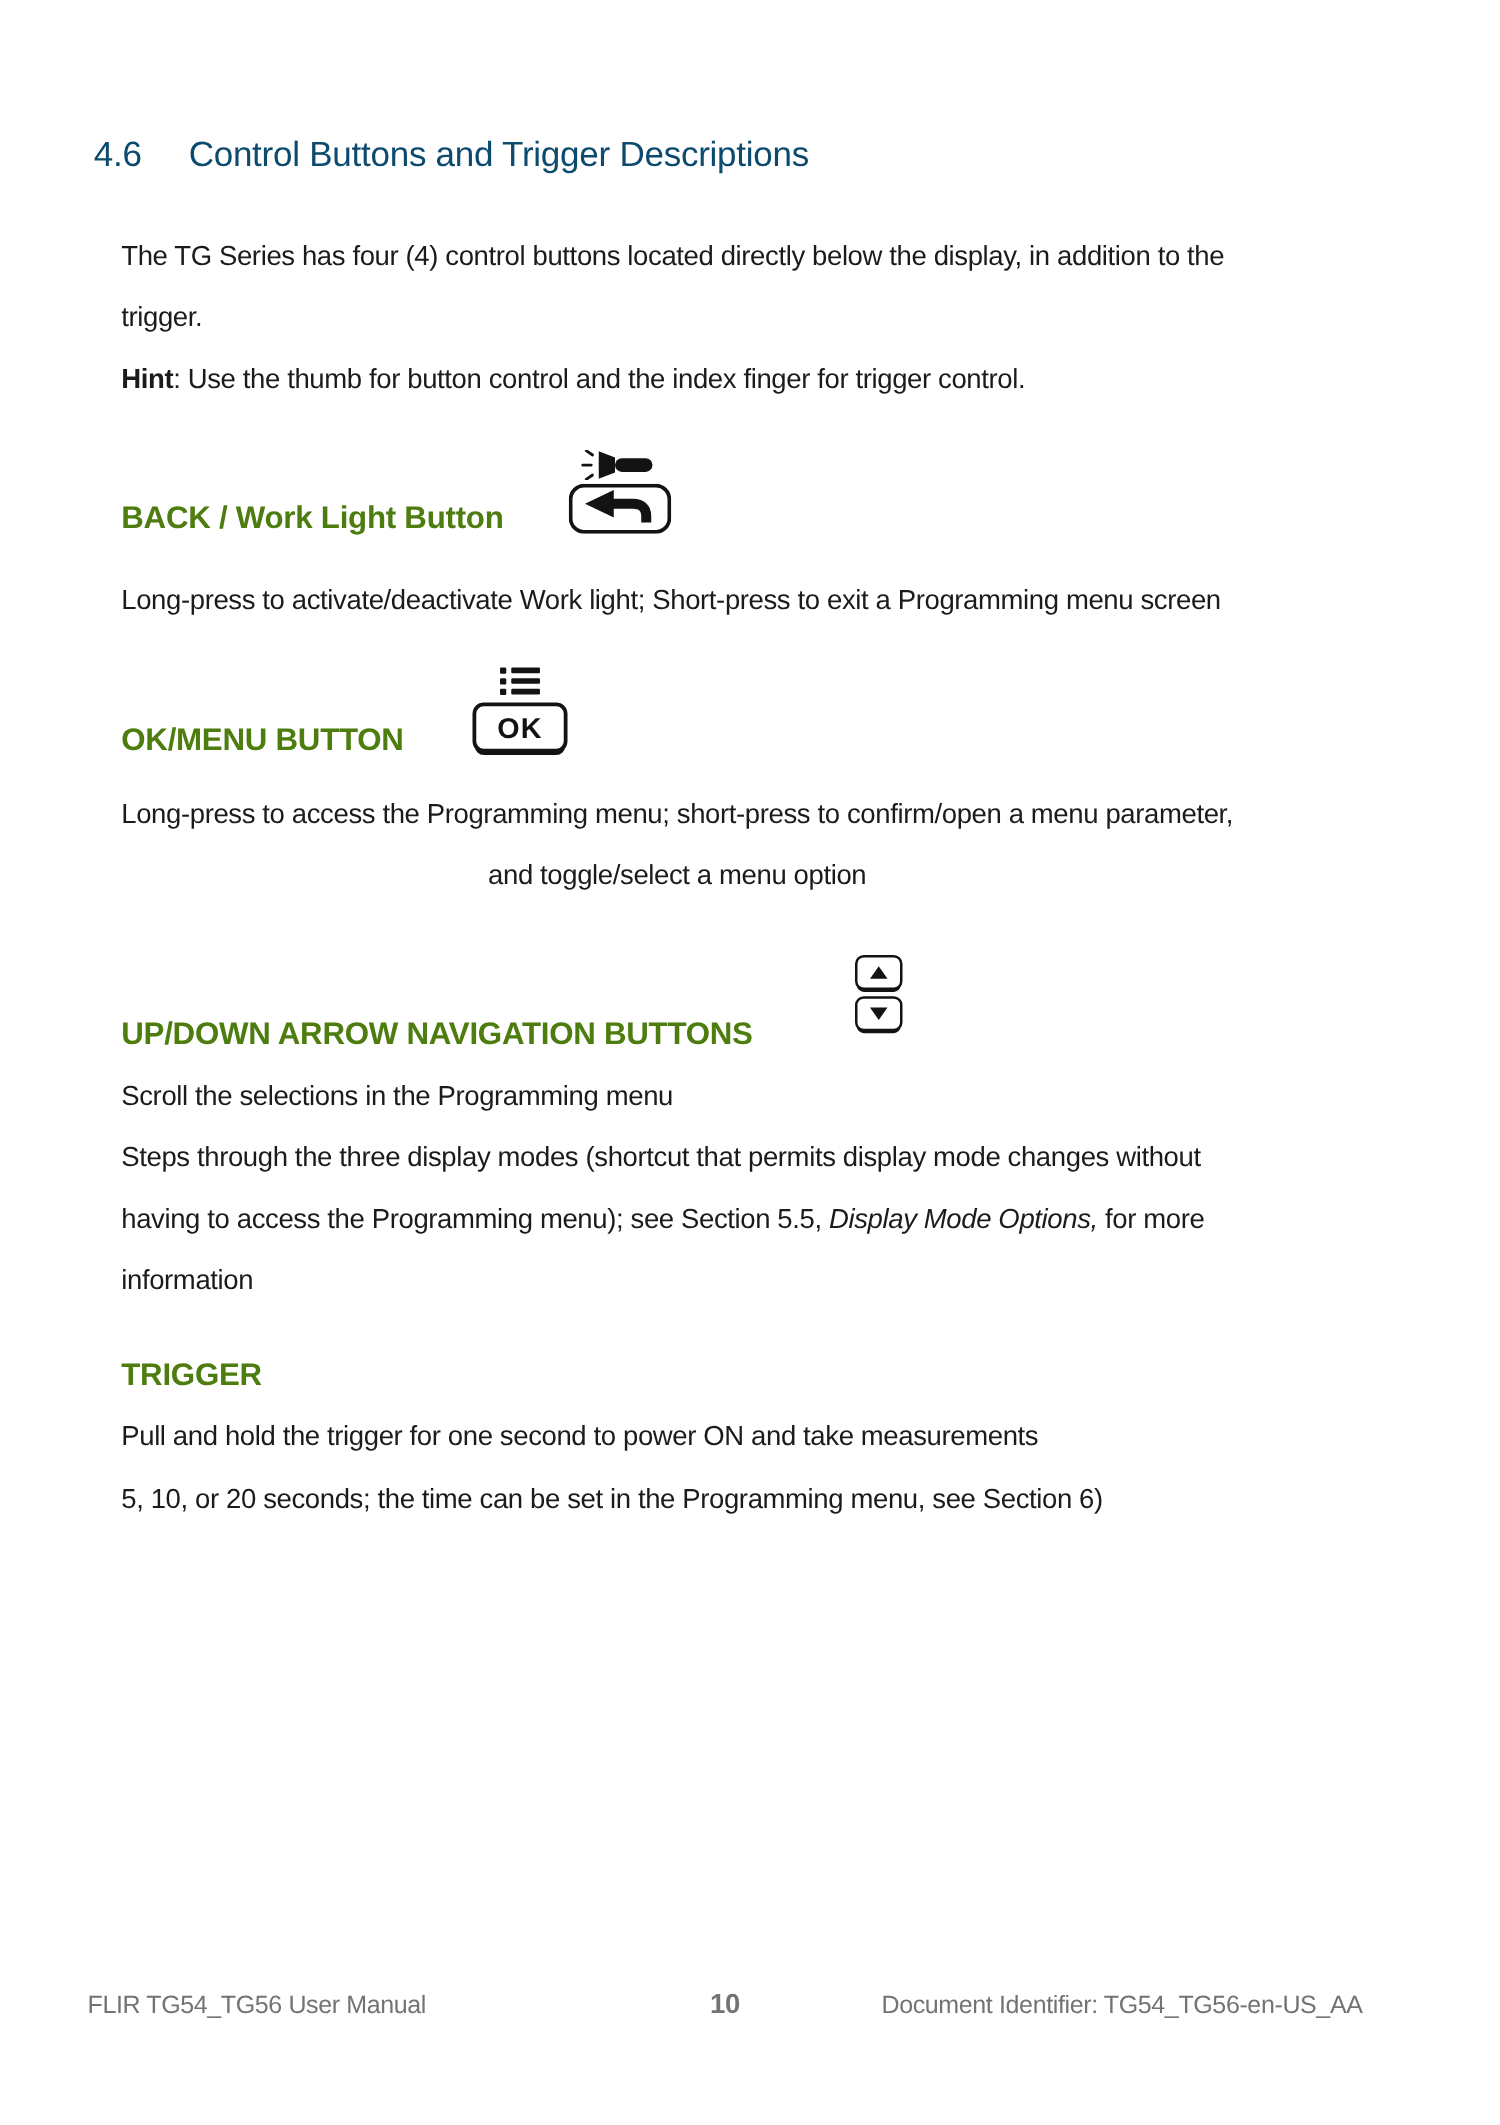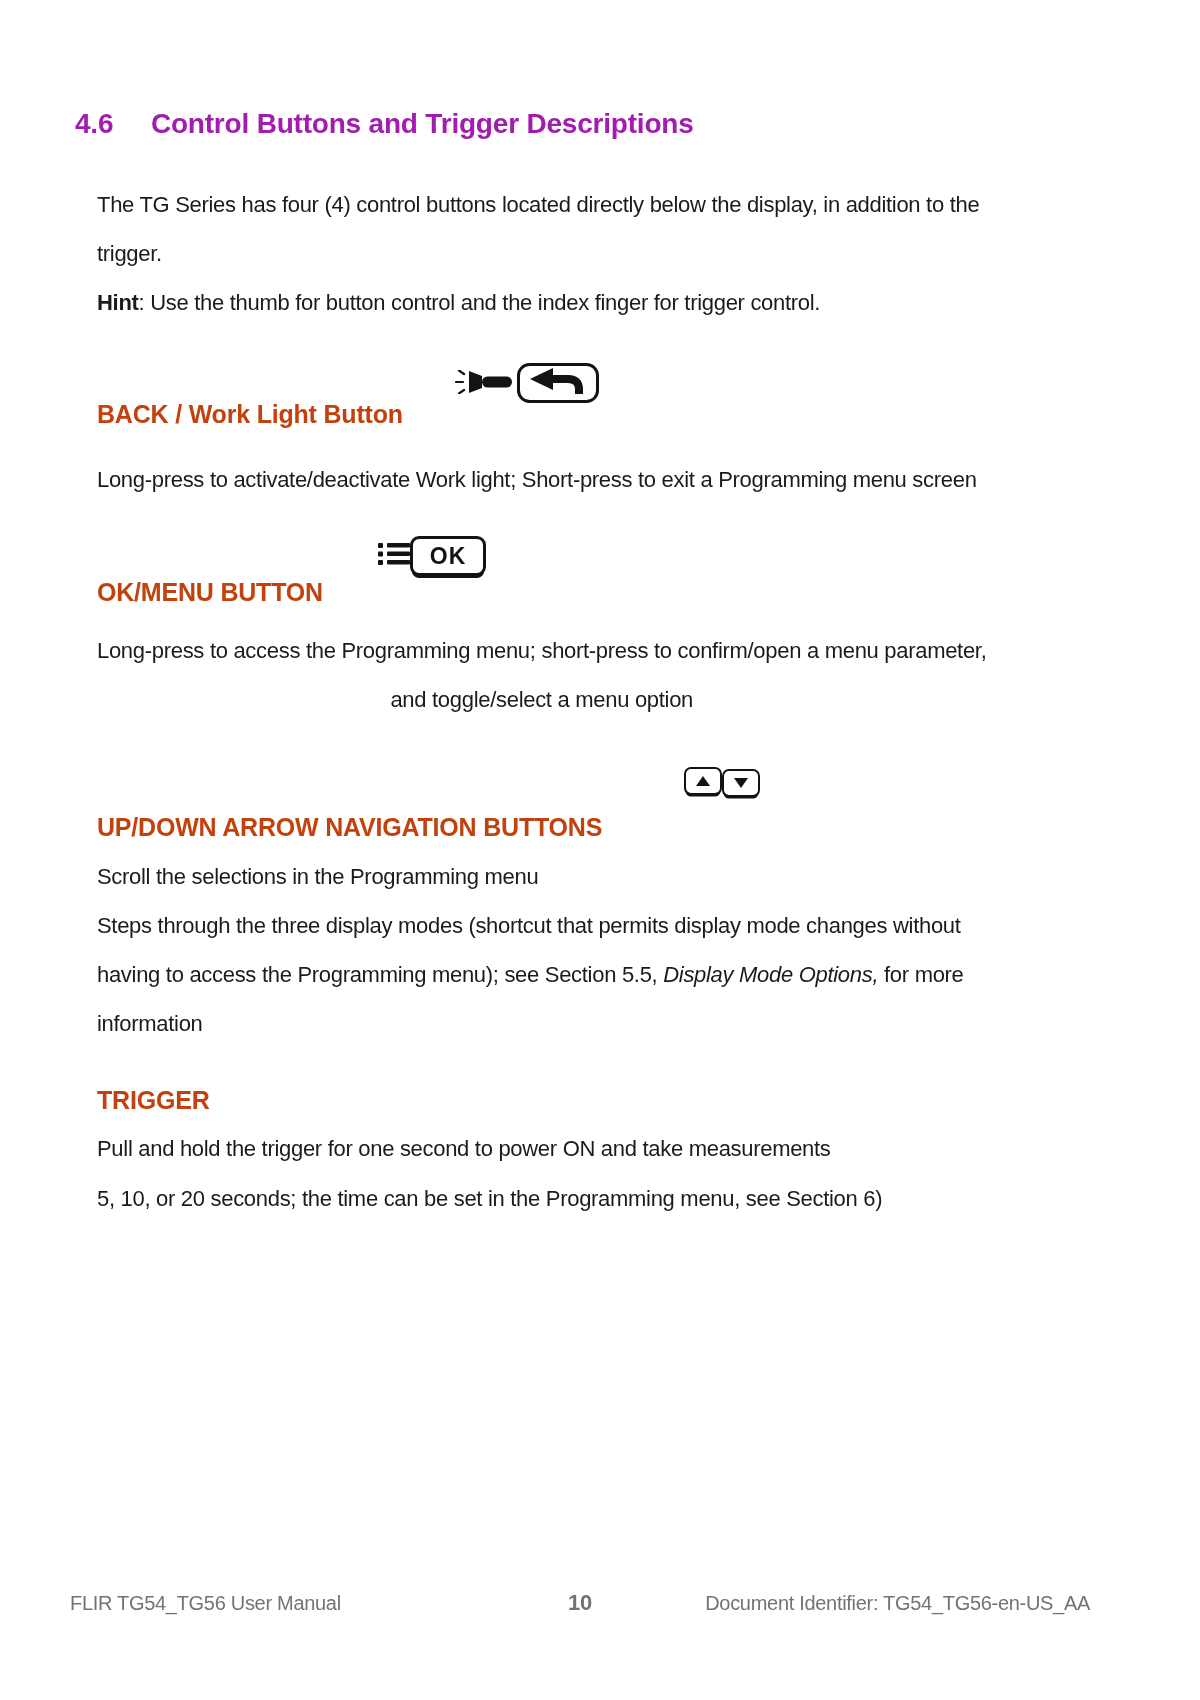--- a/index.html
+++ b/index.html
@@ -8,34 +8,34 @@
     width:1200px;height:1700px;
     margin:0 auto;
     background:#ffffff;
     font-family:"Liberation Sans", sans-serif;
     color:#1b1b1b;
     overflow:hidden;
   }
   .abs{position:absolute;}
   .section-heading{
     position:absolute;left:75px;top:108px;
-    font-size:28px;font-weight:bold;color:#a21caf;
+    font-size:28px;font-weight:normal;color:#0c4a6e;
     letter-spacing:-0.2px;white-space:nowrap;margin:0;
   }
   .sec-num{margin-right:30px;}
   .block{font-size:22px;letter-spacing:-0.3px;}
   .tline{line-height:49px;white-space:nowrap;}
   .subhead{
     position:absolute;left:97px;
-    font-size:25px;font-weight:bold;color:#c2410c;
+    font-size:25px;font-weight:bold;color:#4d7c0f;
     letter-spacing:-0.2px;white-space:nowrap;
   }
   .icon-stack{
     position:absolute;
-    display:flex;flex-direction:row;align-items:center;text-align:right;
+    display:flex;flex-direction:column;align-items:center;text-align:right;
   }
   .keybtn{
     box-sizing:border-box;
     border:3px solid #131313;border-radius:9px;
     background:#fff;
     box-shadow:0 4px 0 -2px #131313;
     display:flex;align-items:center;justify-content:center;
   }
   .ok-btn{width:76px;height:40px;font-size:23px;font-weight:bold;letter-spacing:1px;color:#131313;}
   .arrow-btn{width:38px;height:28px;border-width:2.5px;border-radius:7px;box-shadow:0 3px 0 -1.5px #131313;}

